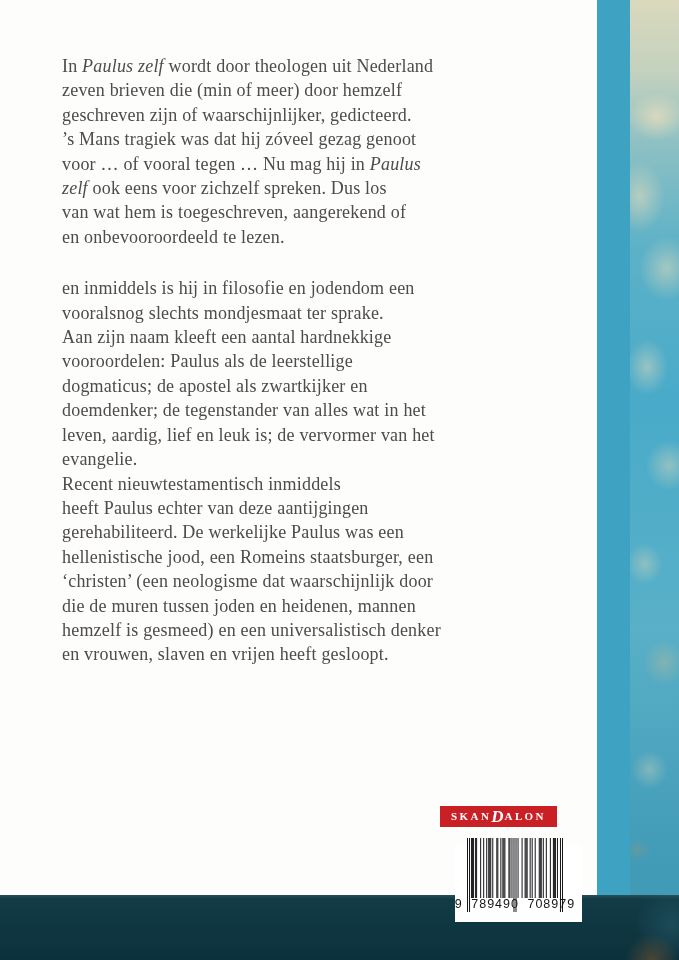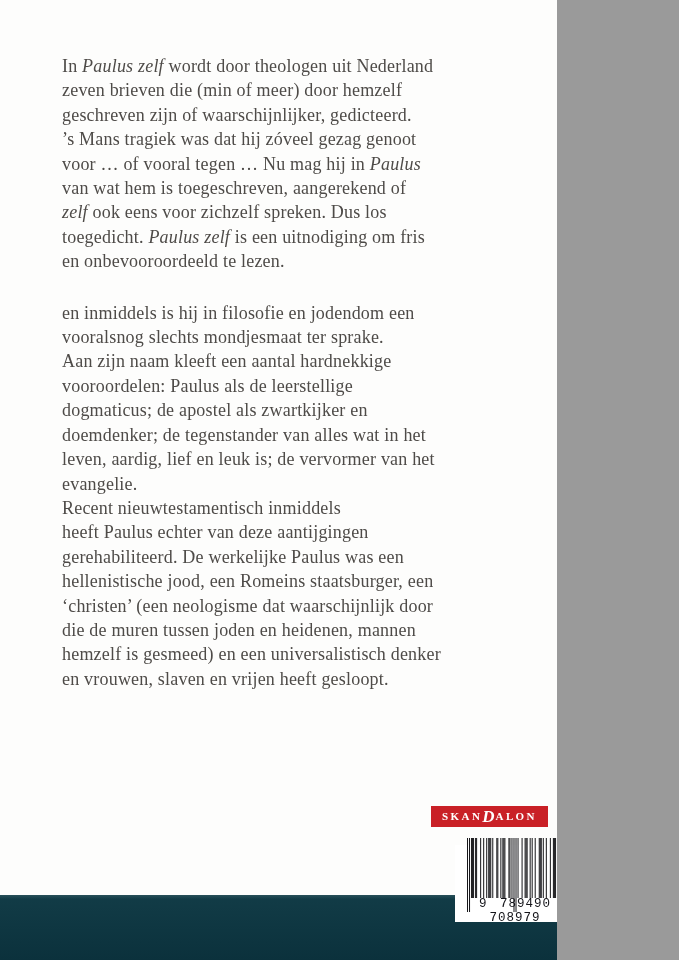--- a/index.html
+++ b/index.html
@@ -2,21 +2,21 @@
 <html style="--page-bg: #fdfdfc; --text: #4e4b48; --spine: #3ea2c2; --texture-base: #49abc9; --texture-cream: #e2dbbc; --bottom-band: #0d3440; --logo-red: #c92026;"><head>
 <meta charset="utf-8">
 <style>
   :root{
     --page-bg:#fdfdfc; --text:#4e4b48; --spine:#3ea2c2;
     --texture-base:#49abc9; --texture-cream:#e2dbbc;
     --bottom-band:#0d3440; --logo-red:#c92026;
   }
   html,body{margin:0;padding:0;background:#9a9a9a;}
   .cover{
-    position:relative;width:557px;height:960px;overflow:hidden;
+    position:relative;width:679px;height:960px;overflow:hidden;
     background:var(--page-bg);
     font-family:"Liberation Serif","DejaVu Serif",serif;
   }
   
   .blurb{
     position:absolute;left:62px;top:54px;width:480px;
     font-size:18px;line-height:24.4px;letter-spacing:.2px;color:var(--text);
   }
   .para{margin:0;}
   .para + .para{margin-top:27px;}
@@ -56,55 +56,54 @@
       linear-gradient(180deg, rgba(120,150,155,.22) 0, rgba(120,150,155,0) 4px),
       linear-gradient(180deg,#123c47,#0b313c);
   }
   
   .panel{
     position:absolute;left:455px;top:845px;width:127px;height:77px;
     background:#fff;
   }
   
   .logo{
-    position:absolute;left:431px;top:806px;width:117px;height:21px;
+    position:absolute;left:440px;top:806px;width:117px;height:21px;
     background:var(--logo-red);color:#fff;
     display:flex;align-items:center;justify-content:center;
     font-weight:bold;font-size:11px;letter-spacing:2.4px;line-height:1;
     font-family:"Liberation Serif","DejaVu Serif",serif;
   }
   .logo .bigD{
     font-size:17px;font-style:italic;letter-spacing:0;
     margin:0 1px 0 0;transform:translateY(-.5px);
   }
   
   .barcode{position:absolute;left:467px;top:838px;width:96px;height:76px;}
   .barcode rect{fill:#17171a;}
   .isbn{
     position:absolute;left:453px;top:897px;width:124px;
     text-align:center;color:#15151a;
-    font-family:Liberation Mono, monospace;
+    font-family:Liberation Sans, sans-serif;
     font-size:12.5px;letter-spacing:1px;word-spacing:4px;
   }
 </style>
 </head>
 <body>
 
 <div class="cover">
 
   <div class="blurb">
       <div class="para">
         <div class="line"><span>In </span><span class="it">Paulus zelf</span><span> wordt door theologen uit Nederland</span></div>
         <div class="line"><span>zeven brieven die (min of meer) door hemzelf</span></div>
         <div class="line"><span>geschreven zijn of waarschijnlijker, gedicteerd.</span></div>
         <div class="line"><span>’s Mans tragiek was dat hij zóveel gezag genoot</span></div>
         <div class="line"><span>voor … of vooral tegen … Nu mag hij in </span><span class="it">Paulus</span></div>
+        <div class="line"><span class="it">zelf</span><span> ook eens voor zichzelf spreken. Dus los</span></div>
         <div class="line"><span>van wat hem is toegeschreven, aangerekend of</span></div>
-        <div class="line"><span class="it">zelf</span><span> ook eens voor zichzelf spreken. Dus los</span></div>
-        <div class="line"><span>toegedicht. </span><span class="it">Paulus zelf</span><span> is een uitnodiging om fris</span></div>
         <div class="line"><span>en onbevooroordeeld te lezen.</span></div>
       </div>
       <div class="para">
         <div class="line"><span>en inmiddels is hij in filosofie en jodendom een</span></div>
         <div class="line"><span>vooralsnog slechts mondjesmaat ter sprake.</span></div>
         <div class="line"><span>Aan zijn naam kleeft een aantal hardnekkige</span></div>
         <div class="line"><span>vooroordelen: Paulus als de leerstellige</span></div>
         <div class="line"><span>dogmaticus; de apostel als zwartkijker en</span></div>
         <div class="line"><span>doemdenker; de tegenstander van alles wat in het</span></div>
         <div class="line"><span>leven, aardig, lief en leuk is; de vervormer van het</span></div>

